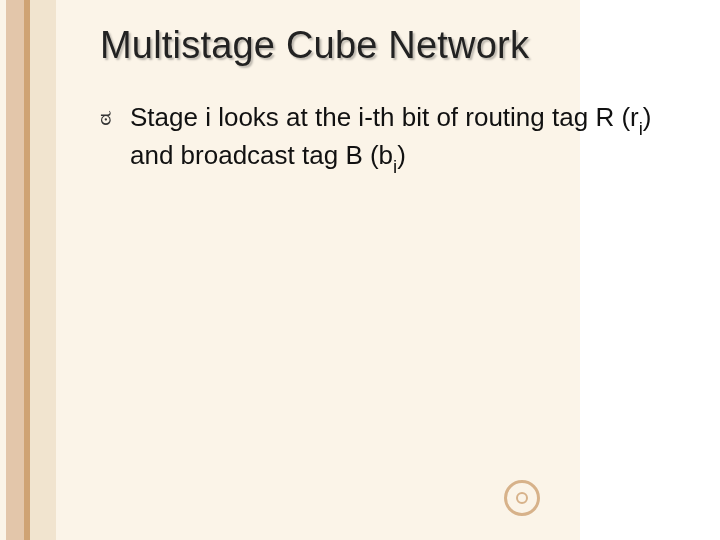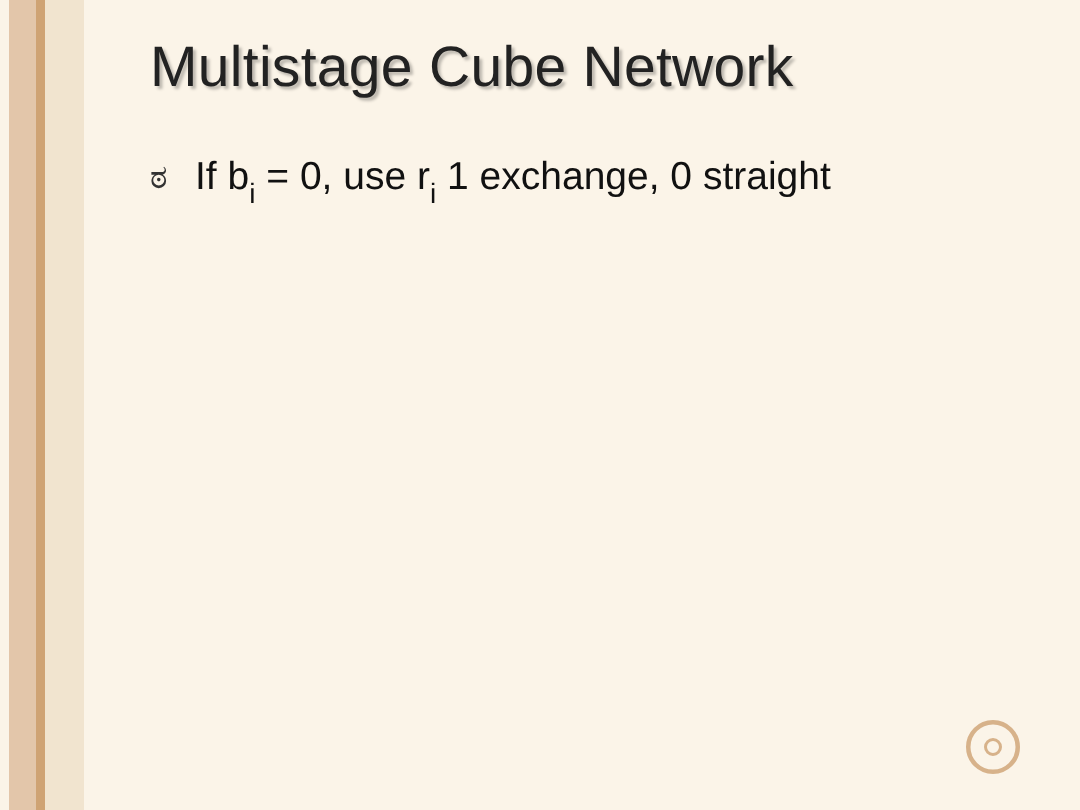--- a/index.html
+++ b/index.html
@@ -5,21 +5,21 @@
   html, body {
     margin: 0;
     padding: 0;
     width: 720px;
     height: 540px;
     overflow: hidden;
     font-family: Arial, "Helvetica Neue", Helvetica, sans-serif;
   }
   .slide {
     position: relative;
-    width: 720px;
+    width: 580px;
     height: 540px;
     background: #fbf4e8;
     box-sizing: border-box;
   }
   
   .left-band {
     position: absolute;
     top: 0;
     left: 0;
     width: 55px;
@@ -114,17 +114,17 @@
   </div>
 
   <div class="ring-outer">
     <div class="ring-inner"></div>
   </div>
 
   <div class="title">Multistage Cube Network</div>
 
   <div class="body">
     <p class="bullet">
-      <span class="bull-glyph">ಠ</span><span><span>If b</span><span class="sub">i</span><span> = 0, use r</span><span class="sub">i</span><span> 1 exchange, 0 straight</span></span>
+      <span class="bull-glyph">ಠ</span><span><span>Stage i looks at the i-th bit of routing tag R (r</span><span class="sub">i</span><span>) and broadcast tag B (b</span><span class="sub">i</span><span>)</span></span>
     </p>
   </div>
 
 </div>
 
 </body></html>

